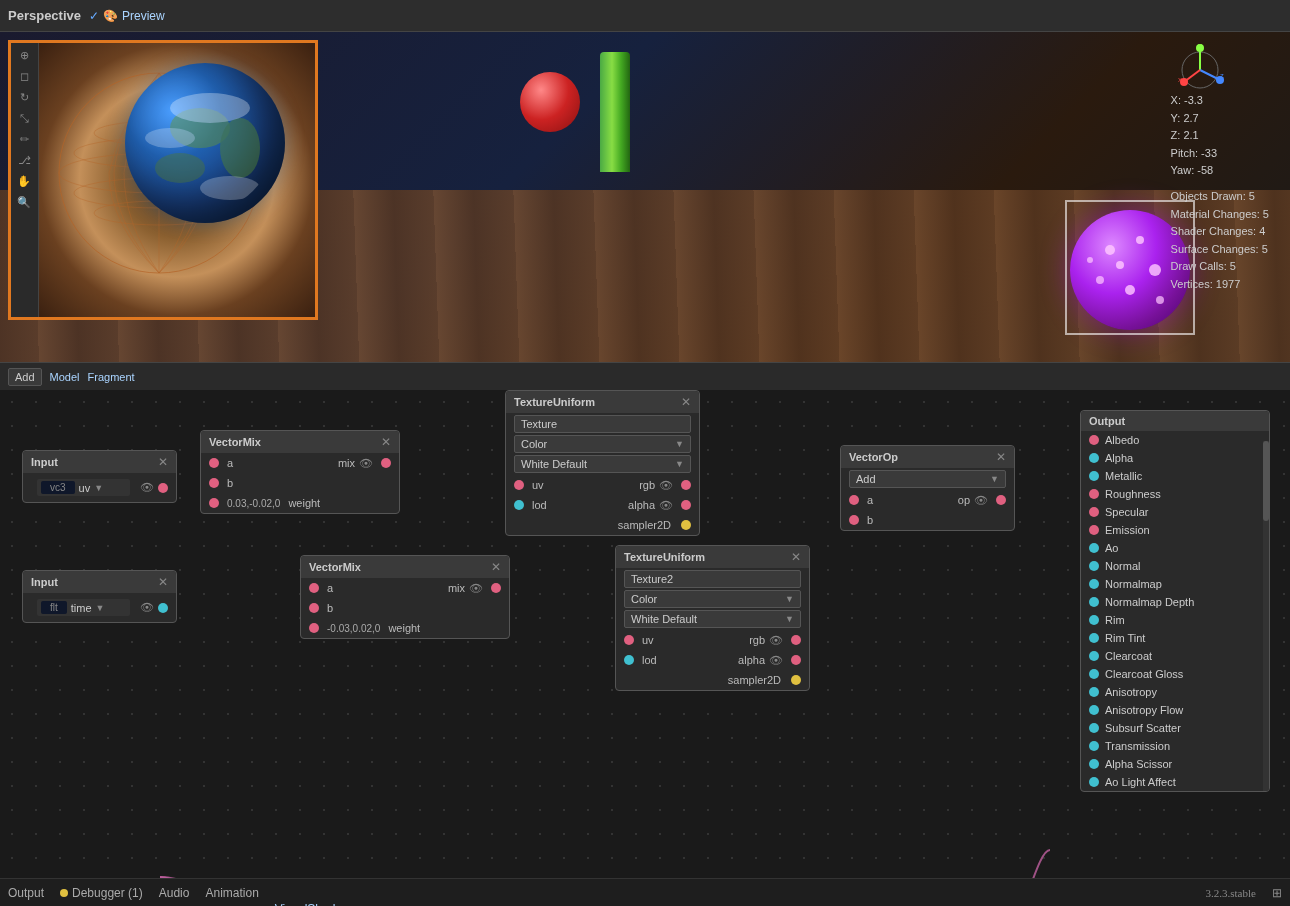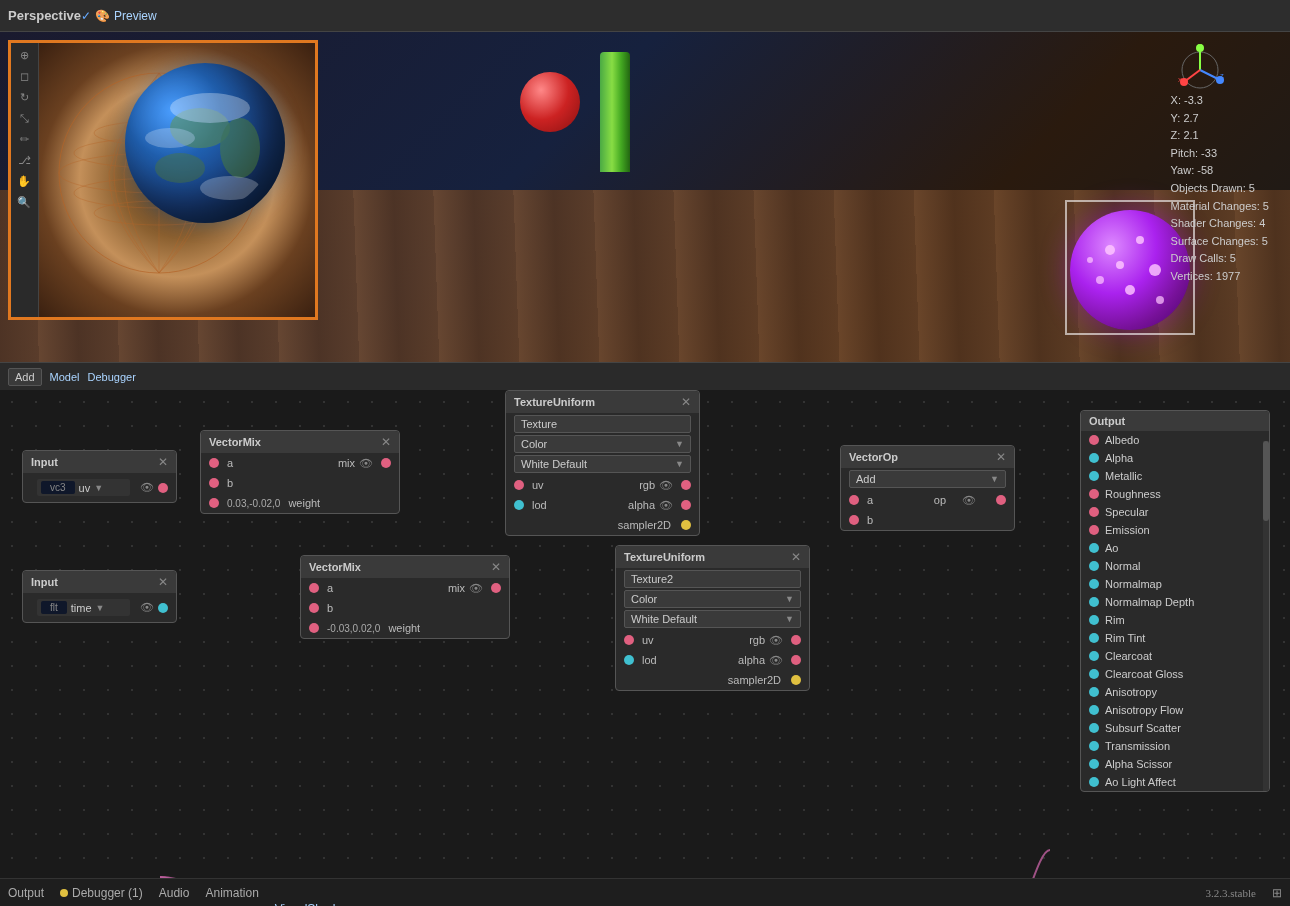--- a/index.html
+++ b/index.html
@@ -22,20 +22,21 @@
       background: #2a2a2a;
       flex-shrink: 0;
     }
 
     .top-bar {
       display: flex;
       align-items: center;
       background: #2d2d2d;
       height: 32px;
       padding: 0 8px;
+      gap: 8px;
       border-bottom: 1px solid #444;
     }
 
     .top-bar-title {
       color: #ccc;
       font-size: 13px;
       font-weight: bold;
     }
 
     .top-bar-preview {
@@ -518,33 +519,33 @@
         <text x="8" y="42" fill="#ff4444" font-size="6">X</text>
       </svg>
     </div>
 
     <div class="stats-panel">
       <div>X: -3.3</div>
       <div>Y: 2.7</div>
       <div>Z: 2.1</div>
       <div>Pitch: -33</div>
       <div>Yaw: -58</div>
-      <div style="margin-top:0;">Objects Drawn: 5</div>
+      <div style="margin-top:8px;">Objects Drawn: 5</div>
       <div>Material Changes: 5</div>
       <div>Shader Changes: 4</div>
       <div>Surface Changes: 5</div>
       <div>Draw Calls: 5</div>
       <div>Vertices: 1977</div>
     </div>
   </div>
 
   <div class="viewport-toolbar">
     <button class="toolbar-btn">Add</button>
     <span style="color:#aad4ff;">Model</span>
-    <span style="color:#aad4ff;">Debugger</span>
+    <span style="color:#aad4ff;">Fragment</span>
   </div>
 </div>
 
 <div class="node-editor">
 
   <svg class="connections-svg">
 
     <path d="M 160,487 C 220,487 250,570 260,570" fill="none" stroke="#c060a0" stroke-width="2" opacity="0.8"></path>
 
     <path d="M 160,487 C 220,487 360,720 370,724" fill="none" stroke="#c060a0" stroke-width="2" opacity="0.8"></path>
@@ -751,21 +752,21 @@
     </div>
     <div class="node-dropdown-row">
       <span>Add</span>
       <span class="chevron">▼</span>
     </div>
     <div class="node-row node-row-between">
       <div style="display:flex;align-items:center;gap:4px;">
         <div class="socket socket-pink socket-left"></div>
         <span class="node-label">a</span>
       </div>
-      <div style="display:flex;align-items:center;gap:16px;">
+      <div style="display:flex;align-items:center;gap:4px;">
         <span class="node-label">op</span>
         <span class="eye-icon">👁</span>
         <div class="socket socket-pink socket-right"></div>
       </div>
     </div>
     <div class="node-row">
       <div class="socket socket-pink socket-left"></div>
       <span class="node-label">b</span>
     </div>
   </div>

